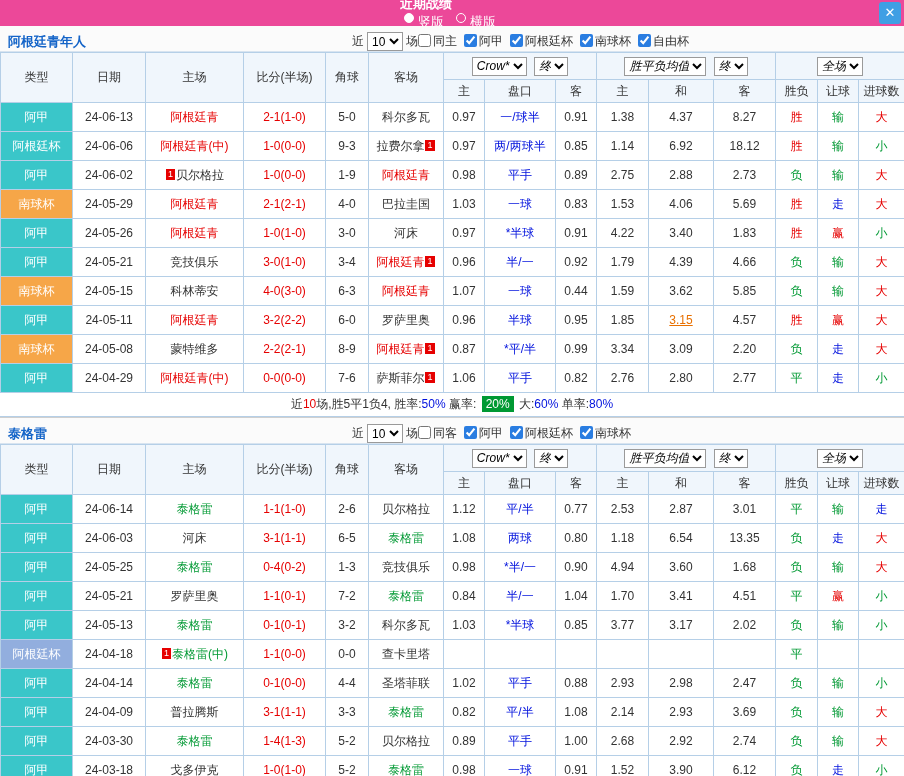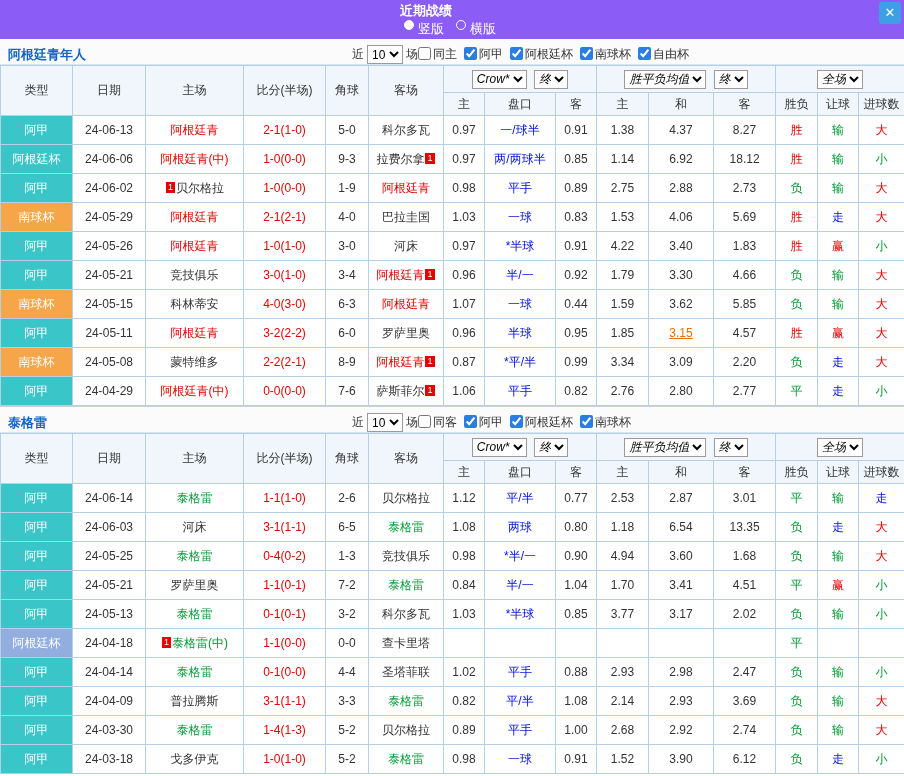--- a/index.html
+++ b/index.html
@@ -5,21 +5,21 @@
   html,body{margin:0;padding:0;}
   body{
     width:904px;
     font-family:"Liberation Sans","DejaVu Sans",sans-serif;
     font-size:12px;
     color:#333;
     background:#fff;
   }
   
   .titlebar{
-    height:39px;background:#8b5cf6;color:#fff;
+    height:26px;background:#ec4899;color:#fff;
     display:flex;align-items:center;justify-content:center;
     position:relative;font-size:13px;
   }
   .tb-title{font-weight:bold;margin-right:12px;}
   .radio-group{display:flex;}
   .radio{
     width:10px;height:10px;border:1px solid #fff;border-radius:50%;
     display:inline-block;margin:0 4px;box-sizing:border-box;cursor:pointer;
   }
   .radio.sel{background:#fff;}
@@ -240,21 +240,21 @@
           <td class="type-badge bg-teal">阿甲</td>
           <td>24-05-21</td>
           <td>竞技俱乐</td>
           <td class="c-r">3-0(1-0)</td>
           <td>3-4</td>
           <td class="c-r">阿根廷青<i class="rc">1</i></td>
           <td>0.96</td>
           <td class="c-b">半/一</td>
           <td>0.92</td>
           <td>1.79</td>
-          <td>3.30</td>
+          <td>4.39</td>
           <td>4.66</td>
           <td class="c-g">负</td>
           <td class="c-g">输</td>
           <td class="c-r">大</td>
         </tr>
         <tr>
           <td class="type-badge bg-orange">南球杯</td>
           <td>24-05-15</td>
           <td>科林蒂安</td>
           <td class="c-r">4-0(3-0)</td>
@@ -316,20 +316,21 @@
           <td>0.82</td>
           <td>2.76</td>
           <td>2.80</td>
           <td>2.77</td>
           <td class="c-g">平</td>
           <td class="c-b">走</td>
           <td class="c-g">小</td>
         </tr>
       </tbody>
   </table>
+  <div class="summary"><span>近</span><span class="c-r">10</span><span>场,胜5平1负4, 胜率:</span><span class="c-b">50%</span><span> 赢率: </span><span class="pct-badge">20%</span><span> 大:</span><span class="c-b">60%</span><span> 单率:</span><span class="c-b">80%</span></div>
 </div>
 
 <div class="section">
   <div class="section-head">
     <span class="team">泰格雷</span>
     <span class="controls">
       <span>近</span>
       <select><option>10</option></select>
       <span>场</span>
       <span class="checks"><label class="chk"><input type="checkbox" style=""><span>同客</span></label><label class="chk"><input type="checkbox" checked="" style=""><span>阿甲</span></label><label class="chk"><input type="checkbox" checked="" style=""><span>阿根廷杯</span></label><label class="chk"><input type="checkbox" checked="" style=""><span>南球杯</span></label></span>

